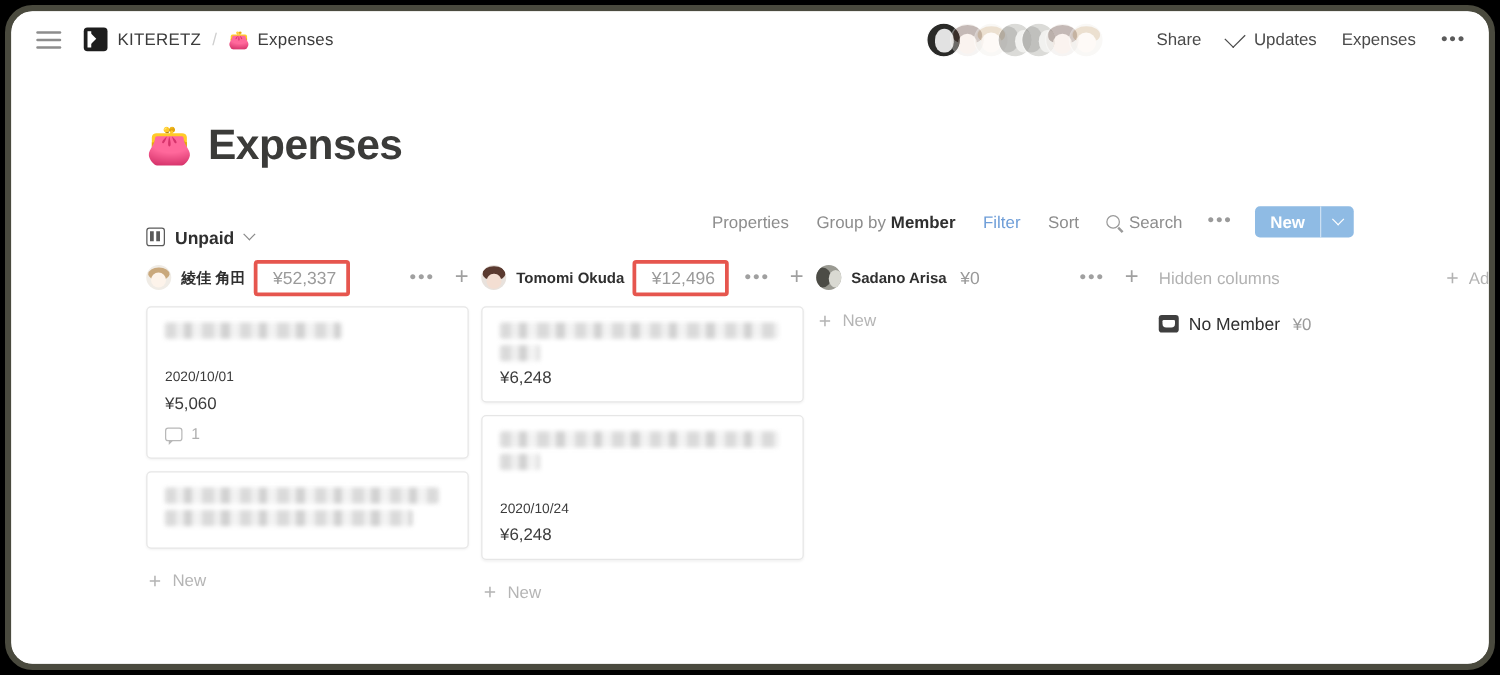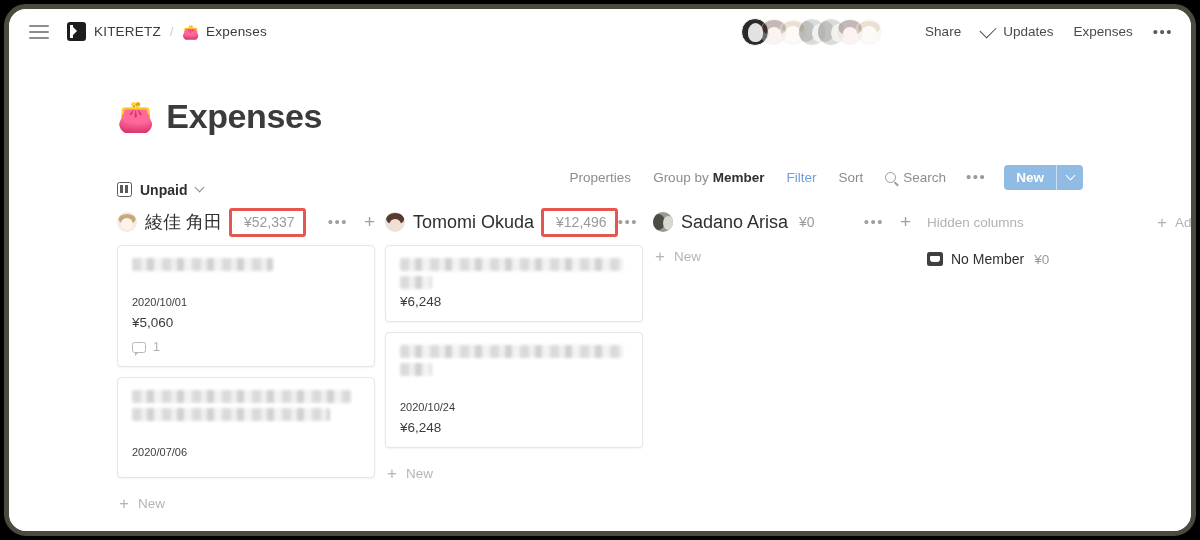--- a/index.html
+++ b/index.html
@@ -273,23 +273,23 @@
     align-items: center;
     padding-right: 10px;
     box-sizing: border-box;
   }
   .col-av {
     width: 20px; height: 20px; border-radius: 50%;
     flex: 0 0 auto; margin-right: 8px;
     background: #ddd;
   }
   .col-name {
-    font-size: 18px;
+    font-size: 12px;
     color: #2f2f2f;
-    font-weight: 400;
+    font-weight: 700;
     white-space: nowrap;
   }
   .col-sum {
     font-size: 14px;
     color: #9a9a9a;
     margin-left: 11px;
     white-space: nowrap;
   }
   .col-sum.boxed {
     border: 3px solid #e6564e;
@@ -542,21 +542,20 @@
               <div class="card-amount">¥5,060</div>
               <div class="card-meta">
                 <span class="bubble"></span>
                 <span>1</span>
               </div>
             </div>
 
             <div class="card">
               <div class="blur-line" style="width:96%"></div>
               <div class="blur-line" style="width:87%"></div>
-              <div class="card-date">2020/07/06</div>
             </div>
 
             <div class="new-row">
               <span class="p">+</span>
               <span>New</span>
             </div>
           </div>
         </div>
 
         <div class="column">

